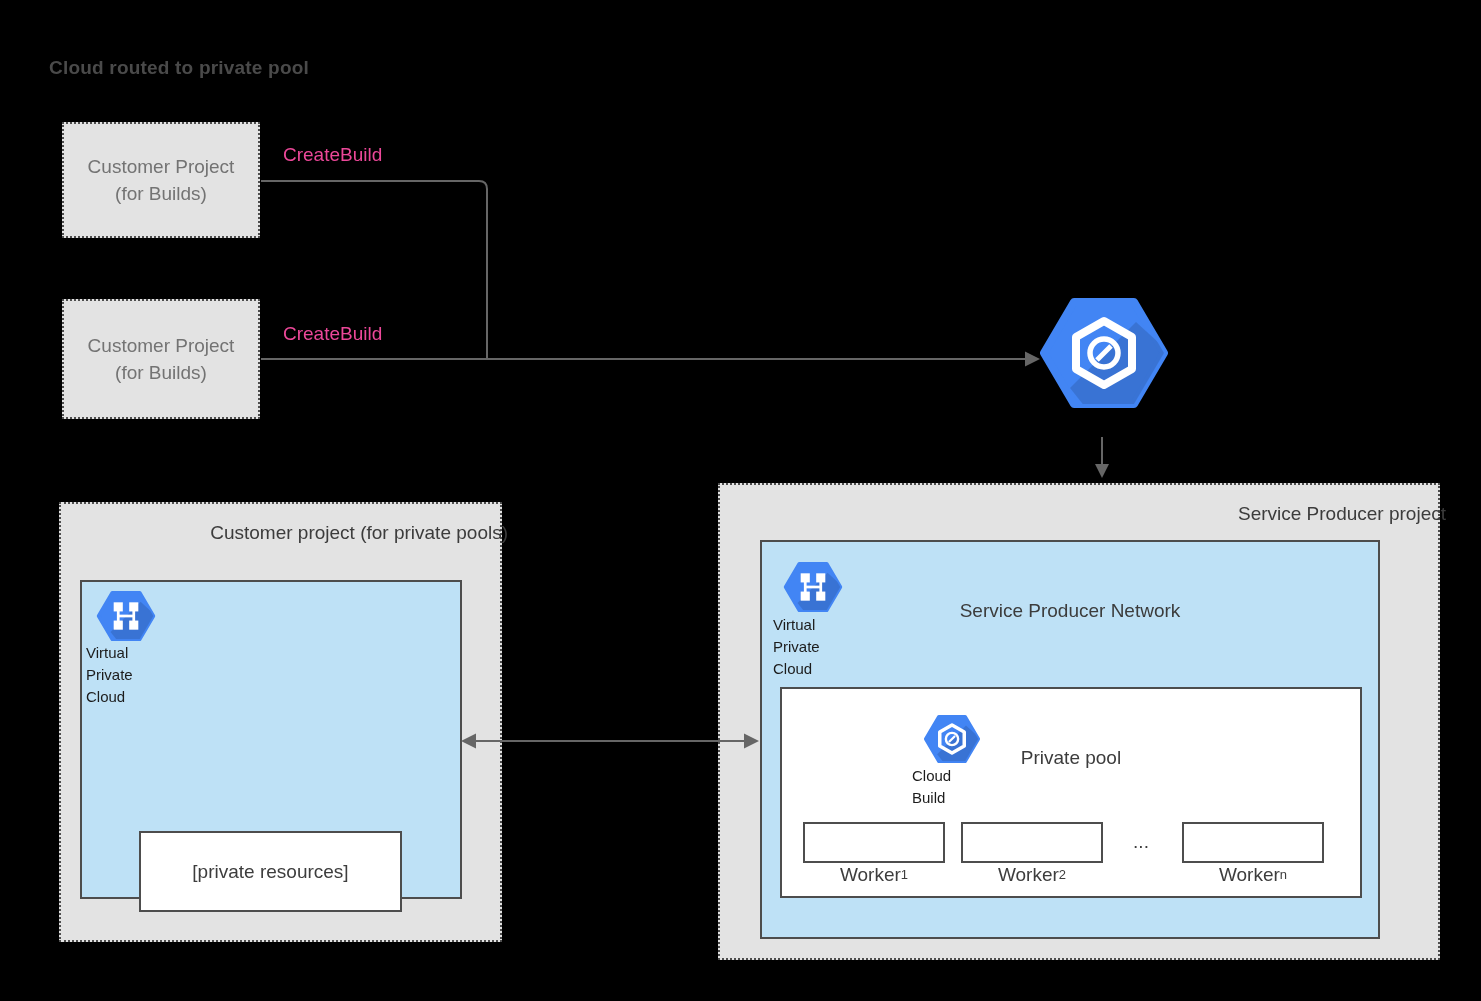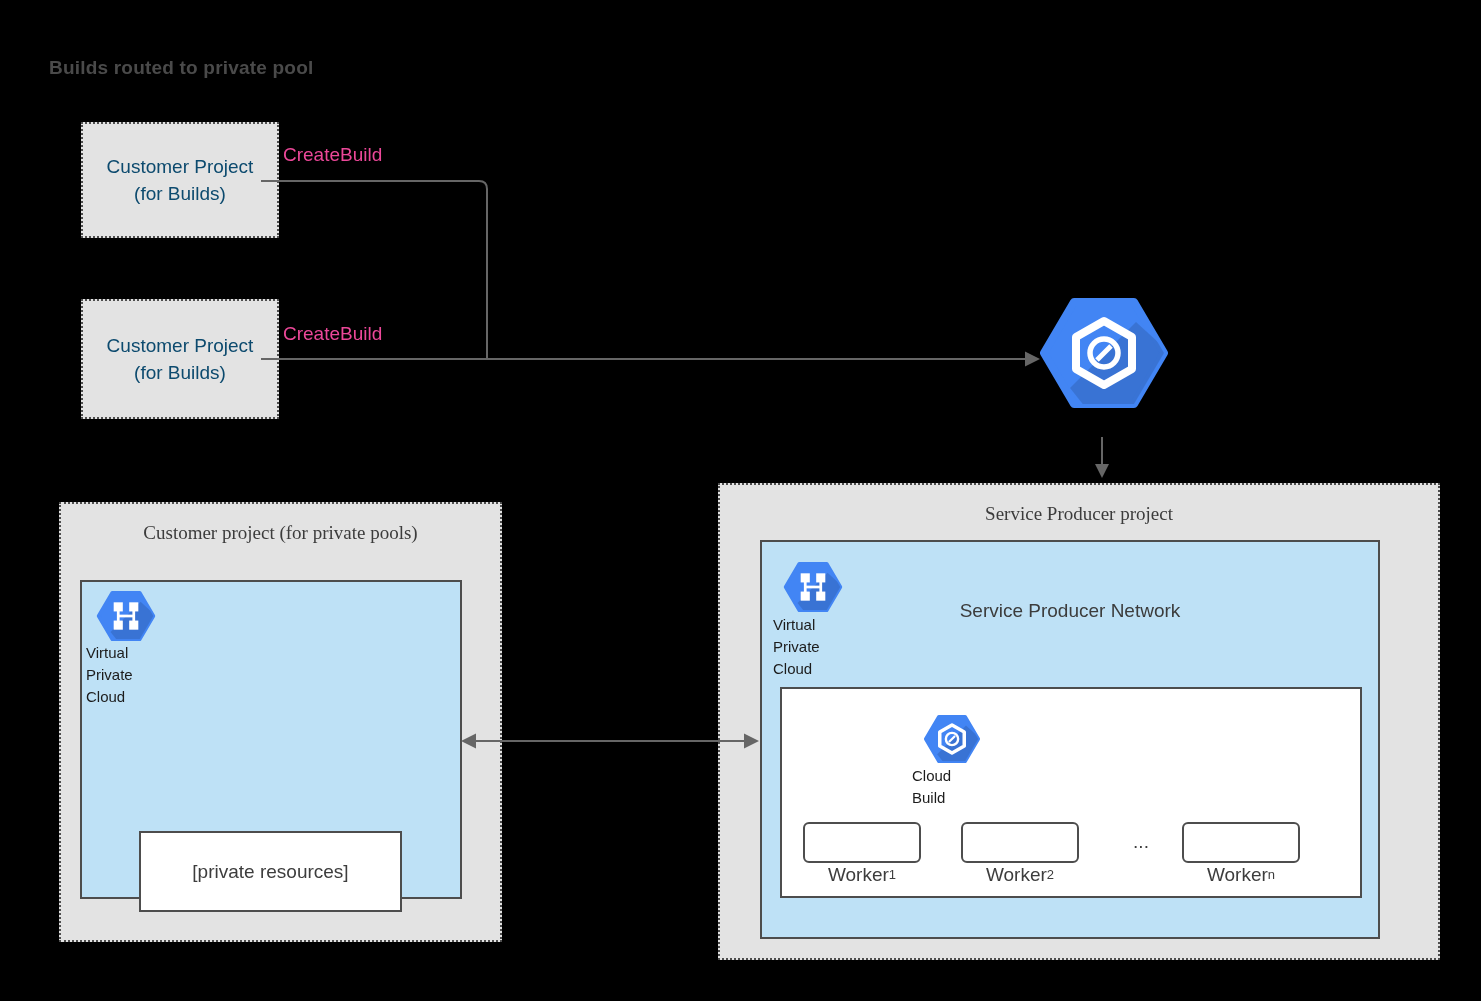--- a/index.html
+++ b/index.html
@@ -15,41 +15,41 @@
     position:absolute; background:#e3e3e3; border:2px dotted #4d4d4d; box-sizing:border-box;
   }
   .bluebox {
     position:absolute; background:#bee1f6; border:2px solid #4d4d4d; box-sizing:border-box;
   }
   .whitebox {
     position:absolute; background:#ffffff; border:2px solid #4d4d4d; box-sizing:border-box;
   }
   .build-box {
     display:flex; flex-direction:column; justify-content:center; align-items:center;
-    font-size:19px; line-height:27px; color:#0c4a6e; text-align:center;margin-left:19px;
+    font-size:19px; line-height:27px; color:#737373; text-align:center;
   }
   .edge-label { position:absolute; font-size:19px; color:#ec4899; }
   .container-title {
-    position:absolute; left:0; width:100%; text-align:center;
-    font-size:19px; color:#3c3c3c;font-family:Liberation Serif, serif;
+    position:absolute; left:8px; width:100%; text-align:right;
+    font-size:19px; color:#3c3c3c;
   }
   .network-label {
     position:absolute; left:0; width:100%; text-align:center;
     font-size:19px; color:#3c3c3c;
   }
   .vpc-caption {
     position:absolute; width:80px; text-align:left;
     font-size:15px; line-height:22px; color:#1c1c1c;
   }
   .icon-abs { position:absolute; display:block; }
   .center-text {
     display:flex; justify-content:center; align-items:center;
     font-size:19px; color:#3d3d3d;margin-top:32px;
   }
-  .worker { position:absolute; width:118px; height:41px;border-radius:6px; }
+  .worker { position:absolute; width:142px; height:41px; }
   .worker .center-text { width:100%; height:100%; }
   .worker sub { font-size:13px; }
   .ellipsis {
     position:absolute; width:50px; text-align:center;
     font-size:19px; color:#3d3d3d;
   }
   .connectors { position:absolute; left:0; top:0; pointer-events:none; }
 </style>
 </head>
 <body>
@@ -77,21 +77,21 @@
       <rect x="37" y="27" width="20" height="20" fill="#ffffff"></rect>
       <rect x="71" y="27" width="20" height="20" fill="#ffffff"></rect>
       <rect x="37" y="67" width="20" height="20" fill="#ffffff"></rect>
       <rect x="71" y="67" width="20" height="20" fill="#ffffff"></rect>
     </g>
   </defs>
 </svg>
 
 <div class="canvas">
 
-  <div class="diagram-title">Builds routed to private pool</div>
+  <div class="diagram-title">Cloud routed to private pool</div>
 
   <div class="gbox build-box" style="left:62px; top:122px; width:198px; height:116px;">
     <div>Customer Project</div>
     <div>(for Builds)</div>
   </div>
   <div class="gbox build-box" style="left:62px; top:299px; width:198px; height:120px;">
     <div>Customer Project</div>
     <div>(for Builds)</div>
   </div>
 
@@ -119,20 +119,21 @@
   </div>
 
   <div class="whitebox" style="left:780px; top:687px; width:582px; height:211px;">
     <svg class="icon-abs" style="left:142px; top:25px;" width="56" height="50" viewBox="0 0 128 114">
       <use href="#icon-cb"></use>
     </svg>
     <div class="vpc-caption" style="left:130px; top:76px; width:80px;">
       <div>Cloud</div>
       <div>Build</div>
     </div>
+    <div class="network-label" style="top:58px;">Private pool</div>
 
     <div class="whitebox worker" style="left:21px; top:133px;">
       <span class="center-text">
           <span>Worker</span>
           <sub>1</sub>
         </span>
     </div>
     <div class="whitebox worker" style="left:179px; top:133px;">
       <span class="center-text">
           <span>Worker</span>

